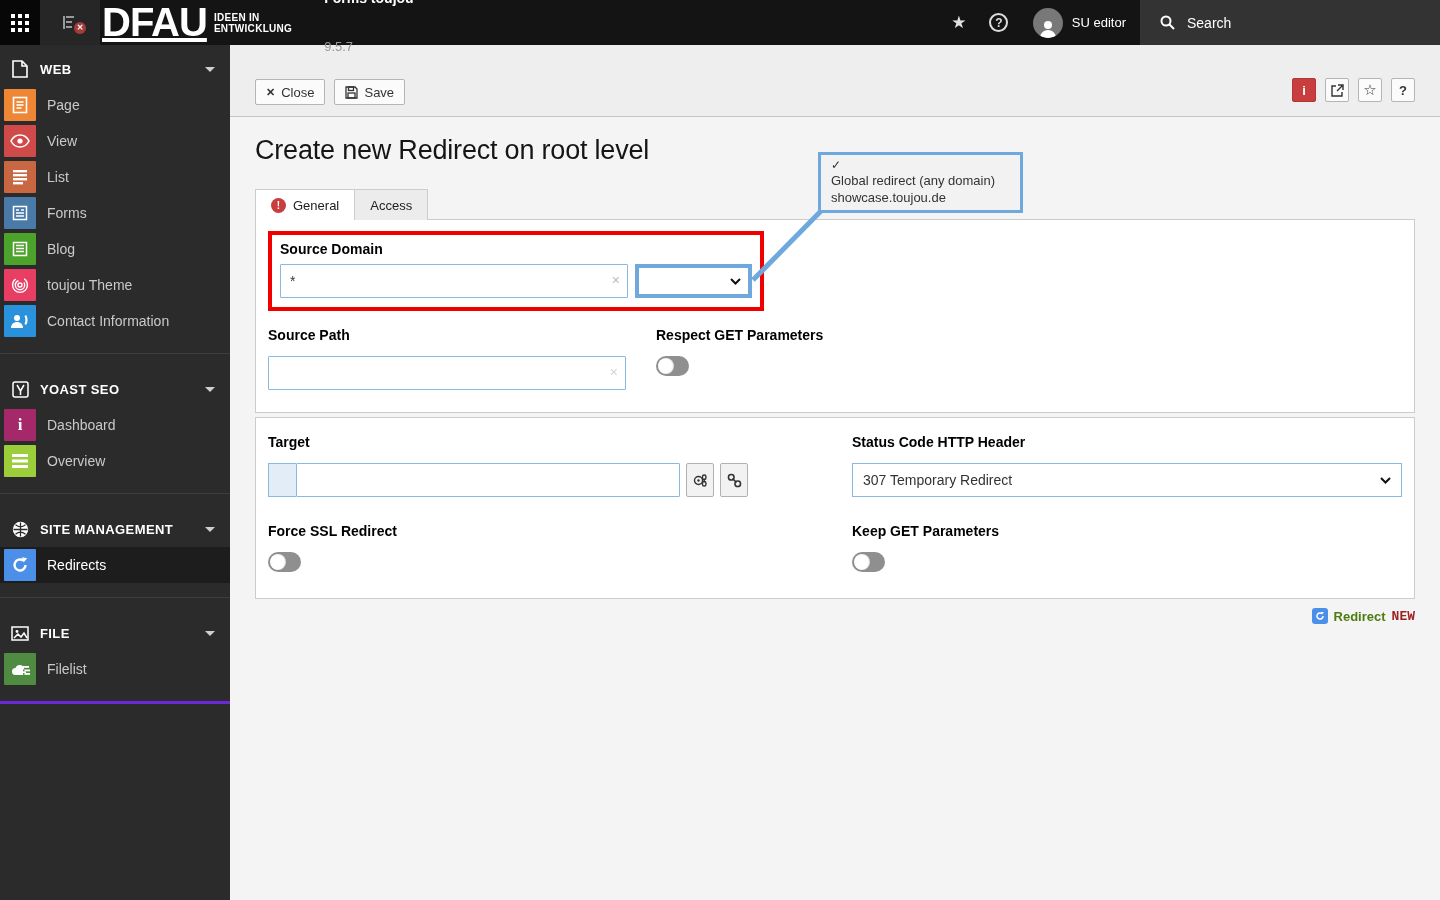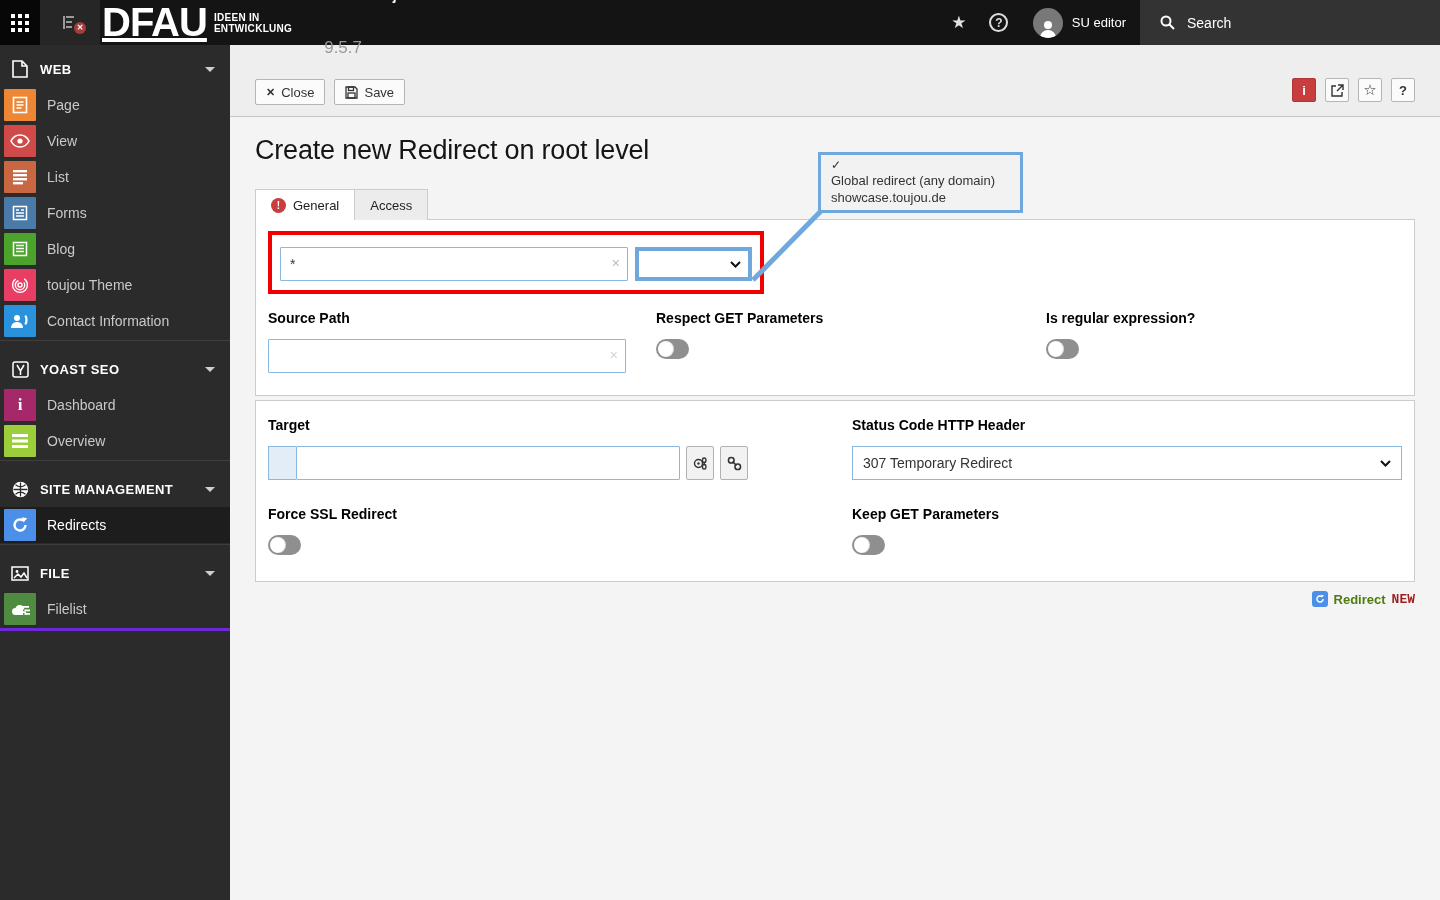--- a/index.html
+++ b/index.html
@@ -11,35 +11,35 @@
   .topbar { position:absolute; left:0; top:0; width:1440px; height:45px; background:#141414; display:flex; align-items:center; z-index:50; }
   .tb-cell { height:45px; display:flex; align-items:center; justify-content:center; cursor:pointer; }
   .cell-grid { width:40px; background:#070707; }
   .cell-tree { width:60px; background:#262626; position:relative; }
   .tree-badge { position:absolute; right:14px; bottom:11px; width:12px; height:12px; border-radius:50%; background:#a63b3b; color:#fff; font-size:8px; line-height:12px; text-align:center; font-weight:bold; }
   .logo-area { display:flex; align-items:center; height:45px; padding-left:2px; }
   .logo-main { color:#fff; font-size:40px; font-weight:800; letter-spacing:-1px;text-decoration:underline; }
   .logo-claim { margin-left:7px; color:#fff; font-size:10px; font-weight:700; line-height:1.1; letter-spacing:.3px; }
   .site-info { margin-left:32px; line-height:1.25; }
   .site-name { color:#fff; font-size:14px; font-weight:700; }
-  .site-version { color:#989898; font-size:17px;margin-top:32px; }
+  .site-version { color:#989898; font-size:13px;margin-top:32px; }
   .tb-spacer { flex:1; }
   .tb-icon { color:#e2e2e2; display:flex; align-items:center; justify-content:center; width:40px; height:45px; cursor:pointer; }
   .star-glyph { font-size:17px; }
   .help-circle { width:19px; height:19px; border:2px solid #dedede; border-radius:50%; color:#dedede; font-size:12px; font-weight:700; display:flex; align-items:center; justify-content:center; }
   .user-cell { display:flex; align-items:center; gap:9px; padding:0 14px; height:45px; cursor:pointer; }
   .avatar { width:30px; height:30px; border-radius:50%; background:#787878; display:flex; align-items:flex-end; justify-content:center; overflow:hidden; }
   .username { color:#fff; font-size:13px;text-align:center; }
   .search-area { width:300px; height:45px; background:#333; display:flex; align-items:center; gap:12px; padding-left:20px; cursor:text; }
   .search-area input { background:transparent; border:none; outline:none; color:#fff; font-size:14px; font-family:inherit; width:200px; }
   .search-area input::placeholder { color:#fff; opacity:1; }
 
   
   .sidebar { position:absolute; left:0; top:45px; width:230px; bottom:0; background:#2b2b2b; padding-top:6px; z-index:40; }
-  .sb-section { border-bottom:1px solid #3e3e3e; padding-bottom:1px; margin-bottom:10px; }
+  .sb-section { border-bottom:1px solid #3e3e3e; padding-bottom:14px; margin-bottom:17px; }
   .sb-section:last-child { border-bottom:3px solid #6d28d9; }
   .sb-header { height:36px; display:flex; align-items:center; cursor:pointer; position:relative; }
   .sb-header .hdr-icon { width:40px; display:flex; justify-content:center; }
   .sb-header .hdr-label { color:#fff; font-size:13px; font-weight:700; letter-spacing:.4px; }
   .sb-caret { position:absolute; right:15px; width:0; height:0; border-left:5px solid transparent; border-right:5px solid transparent; border-top:5px solid #cfcfcf; }
   .sb-item { height:36px; display:flex; align-items:center; cursor:pointer; }
   .sb-item.active { background:#1d1d1d; }
   .sb-item.active .sb-label { color:#fff; }
   .sb-tile { width:32px; height:32px; margin-left:4px; border-radius:1px; display:flex; align-items:center; justify-content:center; flex:0 0 32px; }
   .sb-label { margin-left:11px; color:#c9c9c9; font-size:14px; }
@@ -410,20 +410,21 @@
           <span class="err-badge">!</span>
           <span>General</span>
         </div>
         <div class="tab inactive">
           <span>Access</span>
         </div>
       </div>
 
       <div class="panel panel1">
         <div class="redbox">
+          <div class="field-label">Source Domain</div>
           <div class="redbox-row">
             <span class="input-wrap">
               <input class="ctl-input" style="width: 348px;" value="*">
               <span class="clear-x">×</span>
             </span>
             <div class="domain-select">
               <span>
                 <svg width="11" height="7" viewBox="0 0 11 7" fill="none" stroke="#111" stroke-width="2">
                     <path d="M1 1l4.5 4.5L10 1"></path>
                   </svg>
@@ -435,26 +436,20 @@
         <div class="grid3">
           <div>
             <div class="field-label">Source Path</div>
             <span class="input-wrap ctl-gap" style="display:inline-block;">
               <input class="ctl-input" style="width: 358px;" value="">
               <span class="clear-x faint">×</span>
             </span>
           </div>
           <div>
             <div class="field-label">Respect GET Parameters</div>
-            <div class="toggle ctl-gap">
-                <span class="knob"></span>
-              </div>
-          </div>
-          <div>
-            <div class="field-label">Is regular expression?</div>
             <div class="toggle ctl-gap">
                 <span class="knob"></span>
               </div>
           </div>
         </div>
       </div>
 
       <div class="panel panel2">
         <div class="grid2">
           <div>

